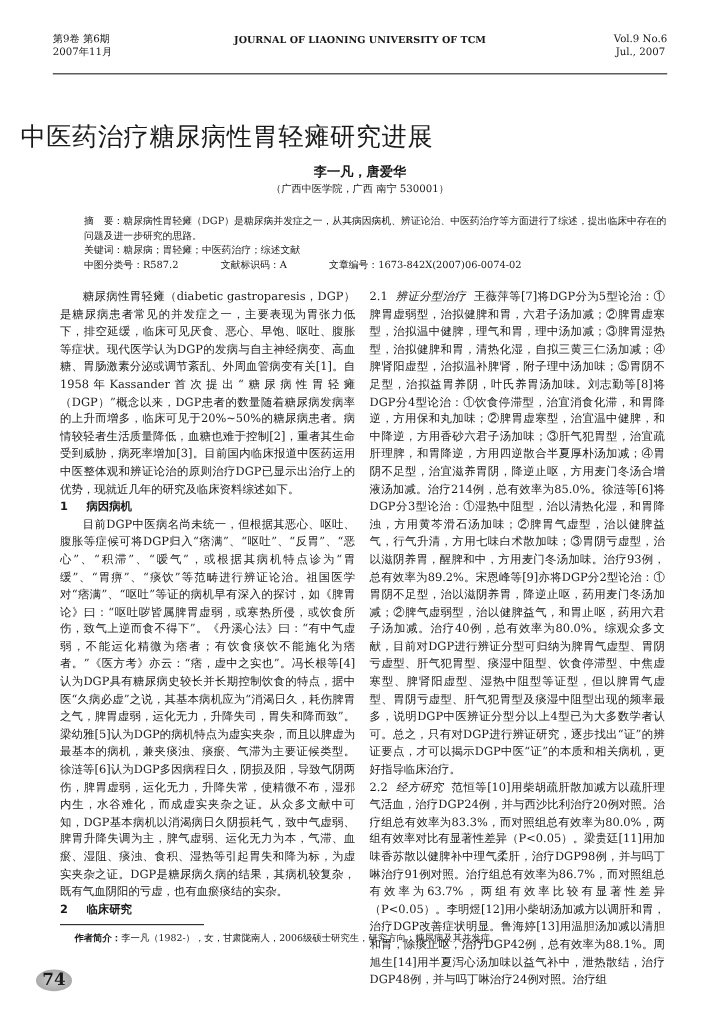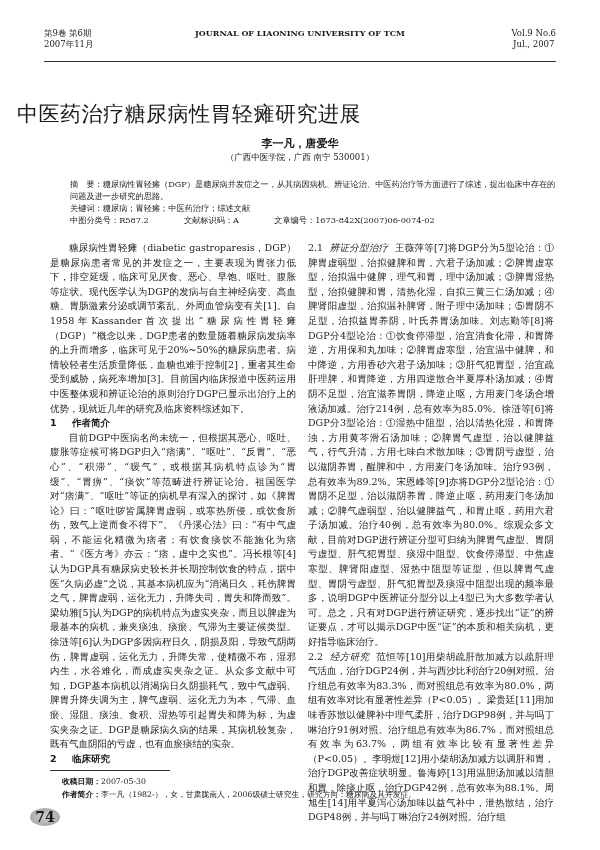--- a/index.html
+++ b/index.html
@@ -62,28 +62,27 @@
     <b>中图分类号：</b><span>R587.2</span>
     <span style="display:inline-block;width:30px"></span>
     <b>文献标识码：</b><span>A</span>
     <span style="display:inline-block;width:30px"></span>
     <b>文章编号：</b><span>1673-842X(2007)06-0074-02</span>
   </p>
 </div>
 
 <div class="col left">
   <p class="pi">糖尿病性胃轻瘫（diabetic gastroparesis，DGP）是糖尿病患者常见的并发症之一，主要表现为胃张力低下，排空延缓，临床可见厌食、恶心、早饱、呕吐、腹胀等症状。现代医学认为DGP的发病与自主神经病变、高血糖、胃肠激素分泌或调节紊乱、外周血管病变有关[1]。自1958年Kassander首次提出“糖尿病性胃轻瘫（DGP）”概念以来，DGP患者的数量随着糖尿病发病率的上升而增多，临床可见于20%~50%的糖尿病患者。病情较轻者生活质量降低，血糖也难于控制[2]，重者其生命受到威胁，病死率增加[3]。目前国内临床报道中医药运用中医整体观和辨证论治的原则治疗DGP已显示出治疗上的优势，现就近几年的研究及临床资料综述如下。</p>
-  <h3><span class="n">1</span><span>作者简介</span></h3>
+  <h3><span class="n">1</span><span>病因病机</span></h3>
   <p class="pi">目前DGP中医病名尚未统一，但根据其恶心、呕吐、腹胀等症候可将DGP归入“痞满”、“呕吐”、“反胃”、“恶心”、“积滞”、“嗳气”，或根据其病机特点诊为“胃缓”、“胃痹”、“痰饮”等范畴进行辨证论治。祖国医学对“痞满”、“呕吐”等证的病机早有深入的探讨，如《脾胃论》曰：“呕吐哕皆属脾胃虚弱，或寒热所侵，或饮食所伤，致气上逆而食不得下”。《丹溪心法》曰：“有中气虚弱，不能运化精微为痞者；有饮食痰饮不能施化为痞者。”《医方考》亦云：“痞，虚中之实也”。冯长根等[4]认为DGP具有糖尿病史较长并长期控制饮食的特点，据中医“久病必虚”之说，其基本病机应为“消渴日久，耗伤脾胃之气，脾胃虚弱，运化无力，升降失司，胃失和降而致”。梁幼雅[5]认为DGP的病机特点为虚实夹杂，而且以脾虚为最基本的病机，兼夹痰浊、痰瘀、气滞为主要证候类型。徐涟等[6]认为DGP多因病程日久，阴损及阳，导致气阴两伤，脾胃虚弱，运化无力，升降失常，使精微不布，湿邪内生，水谷难化，而成虚实夹杂之证。从众多文献中可知，DGP基本病机以消渴病日久阴损耗气，致中气虚弱、脾胃升降失调为主，脾气虚弱、运化无力为本，气滞、血瘀、湿阻、痰浊、食积、湿热等引起胃失和降为标，为虚实夹杂之证。DGP是糖尿病久病的结果，其病机较复杂，既有气血阴阳的亏虚，也有血瘀痰结的实杂。</p>
   <h3><span class="n">2</span><span>临床研究</span></h3>
 </div>
 
 <div class="col right" style="top:241px;">
   <p><b style="font-weight:normal">2.1</b>&nbsp;&nbsp;<span class="sub">辨证分型治疗</span>&nbsp;&nbsp;<span>王薇萍等[7]将DGP分为5型论治：①脾胃虚弱型，治拟健脾和胃，六君子汤加减；②脾胃虚寒型，治拟温中健脾，理气和胃，理中汤加减；③脾胃湿热型，治拟健脾和胃，清热化湿，自拟三黄三仁汤加减；④脾肾阳虚型，治拟温补脾肾，附子理中汤加味；⑤胃阴不足型，治拟益胃养阴，叶氏养胃汤加味。刘志勤等[8]将DGP分4型论治：①饮食停滞型，治宜消食化滞，和胃降逆，方用保和丸加味；②脾胃虚寒型，治宜温中健脾，和中降逆，方用香砂六君子汤加味；③肝气犯胃型，治宜疏肝理脾，和胃降逆，方用四逆散合半夏厚朴汤加减；④胃阴不足型，治宜滋养胃阴，降逆止呕，方用麦门冬汤合增液汤加减。治疗214例，总有效率为85.0%。徐涟等[6]将DGP分3型论治：①湿热中阻型，治以清热化湿，和胃降浊，方用黄芩滑石汤加味；②脾胃气虚型，治以健脾益气，行气升清，方用七味白术散加味；③胃阴亏虚型，治以滋阴养胃，醒脾和中，方用麦门冬汤加味。治疗93例，总有效率为89.2%。宋恩峰等[9]亦将DGP分2型论治：①胃阴不足型，治以滋阴养胃，降逆止呕，药用麦门冬汤加减；②脾气虚弱型，治以健脾益气，和胃止呕，药用六君子汤加减。治疗40例，总有效率为80.0%。综观众多文献，目前对DGP进行辨证分型可归纳为脾胃气虚型、胃阴亏虚型、肝气犯胃型、痰湿中阻型、饮食停滞型、中焦虚寒型、脾肾阳虚型、湿热中阻型等证型，但以脾胃气虚型、胃阴亏虚型、肝气犯胃型及痰湿中阻型出现的频率最多，说明DGP中医辨证分型分以上4型已为大多数学者认可。总之，只有对DGP进行辨证研究，逐步找出“证”的辨证要点，才可以揭示DGP中医“证”的本质和相关病机，更好指导临床治疗。</span></p>
   <p><b style="font-weight:normal">2.2</b>&nbsp;&nbsp;<span class="sub">经方研究</span>&nbsp;&nbsp;<span>范恒等[10]用柴胡疏肝散加减方以疏肝理气活血，治疗DGP24例，并与西沙比利治疗20例对照。治疗组总有效率为83.3%，而对照组总有效率为80.0%，两组有效率对比有显著性差异（P&lt;0.05）。梁贵廷[11]用加味香苏散以健脾补中理气柔肝，治疗DGP98例，并与吗丁啉治疗91例对照。治疗组总有效率为86.7%，而对照组总有效率为63.7%，两组有效率比较有显著性差异（P&lt;0.05）。李明煜[12]用小柴胡汤加减方以调肝和胃，治疗DGP改善症状明显。鲁海婷[13]用温胆汤加减以清胆和胃，除痰止呕，治疗DGP42例，总有效率为88.1%。周旭生[14]用半夏泻心汤加味以益气补中，泄热散结，治疗DGP48例，并与吗丁啉治疗24例对照。治疗组</span></p>
 </div>
 
 <div class="footrule"></div>
 <div class="foot">
-  <div><b>收稿日期：</b><span>2007-05-30</span></div>
   <div><b>作者简介：</b><span>李一凡（1982-），女，甘肃陇南人，2006级硕士研究生，研究方向：糖尿病及其并发症。</span></div>
 </div>
 <div class="pagebadge">74</div>
 
 </body></html>

